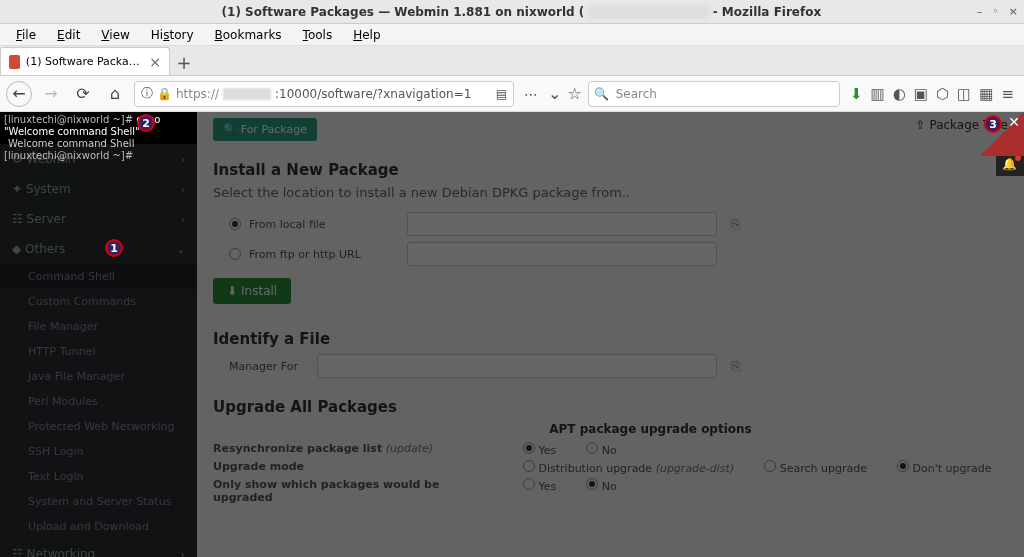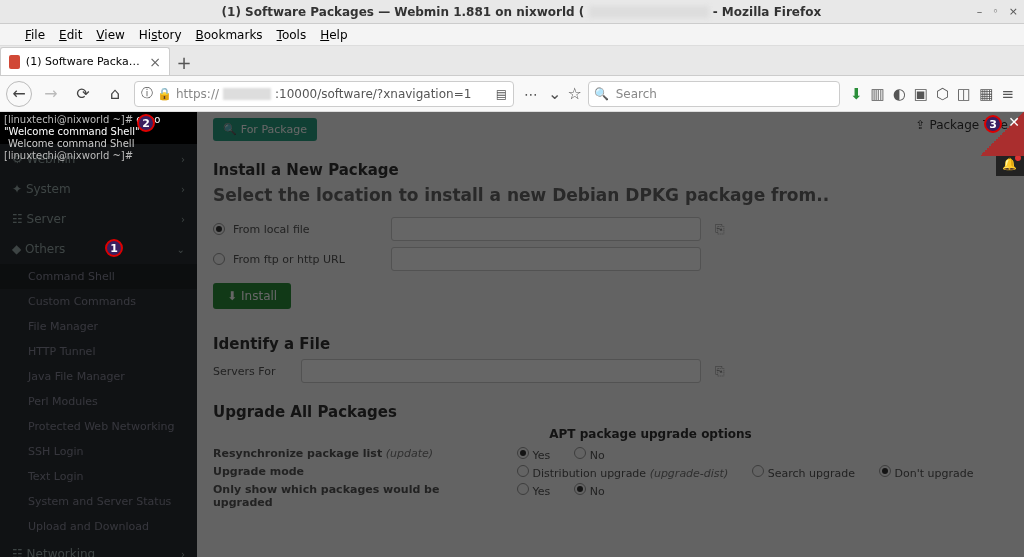--- a/index.html
+++ b/index.html
@@ -5,21 +5,21 @@
 * { margin: 0; padding: 0; box-sizing: border-box; font-family: "DejaVu Sans", Arial, sans-serif; }
 body { width: 1024px; height: 557px; overflow: hidden; background: #f0f0f0; position: relative; }
 
 
 .titlebar { height: 24px; background: #e8e8e8; border-bottom: 1px solid #ccc; display: flex; align-items: center; justify-content: space-between; padding: 0 6px; font-size: 12px; }
 .titlebar .title { flex: 1; text-align: center; color: #333; font-weight: bold; }
 .titlebar .win-controls { display: flex; gap: 10px; color: #555; font-size: 11px; }
 .titlebar .blur { display:inline-block; width:120px; height:12px; background:#ddd; filter:blur(2px); vertical-align:middle; }
 
 
-.menubar { height: 22px; background: #f4f4f4; border-bottom: 1px solid #ddd; display: flex; align-items: center; padding: 0 19px; font-size: 12px; gap: 2px; }
+.menubar { height: 22px; background: #f4f4f4; border-bottom: 1px solid #ddd; display: flex; align-items: center; padding: 0 10px; font-size: 12px; gap: 9px; }
 .menubar span { padding: 2px 6px; cursor: default; }
 .menubar span u { text-decoration: underline; }
 
 
 .tabstrip { height: 30px; background: #e8e8e8; display: flex; align-items: flex-end; border-bottom: 1px solid #ccc; }
 .tab { height: 28px; background: #fff; border: 1px solid #ccc; border-bottom: none; border-radius: 3px 3px 0 0; padding: 4px 8px; font-size: 11px; display: flex; align-items: center; gap: 6px; max-width: 170px; }
 .tab .favicon { width: 14px; height: 14px; background: #d14836; border-radius: 2px; }
 .tab .close-x { color: #666; font-size: 14px; }
 .newtab { width: 28px; height: 26px; display: flex; align-items: center; justify-content: center; color: #555; font-size: 18px; }
 
@@ -55,34 +55,34 @@
 .terminal .prompt { color: #bbb; }
 .terminal .cmd { color: #fff; }
 .terminal .out { color: #ccc; display: block; padding-left: 4px; }
 
 
 .content { flex: 1; background: #f7f7f7; padding: 0 16px 16px 16px; overflow: hidden; font-size: 12px; color: #555; position: relative; }
 .topbar { display: flex; justify-content: space-between; padding: 6px 0; }
 .pill-btn { background: #2aa082; color: #fff; padding: 5px 10px; border-radius: 3px; font-size: 11px; display: inline-flex; align-items: center; gap: 4px; }
 .tree-btn { color: #333; font-size: 12px; }
 .panel-title { font-size: 15px; font-weight: bold; color: #333; margin-top: 14px; }
-.panel-sub { font-size: 17px; color: #666; margin: 6px 0 12px 0; font-weight: bold; }
-.form-row { display: flex; align-items: center; gap: 8px; margin: 6px 0; }
+.panel-sub { font-size: 13px; color: #666; margin: 6px 0 12px 0; }
+.form-row { display: flex; align-items: center; gap: 8px; margin: 6px 16px; }
 .form-row label { width: 150px; font-size: 11px; color: #555; }
 .form-row input[type=text] { height: 24px; border: 1px solid #ccc; border-radius: 3px; padding: 0 6px; font-size: 11px; background: #fff; }
 .inp-wide { width: 310px; }
 .inp-med { width: 200px; }
 .attach { color: #888; font-size: 12px; padding: 0 6px; }
 .apt-btn { background: #fff; border: 1px solid #ccc; border-radius: 3px; padding: 4px 8px; font-size: 11px; }
 .install-btn { background: #2b8f3a; color: #fff; padding: 6px 14px; border-radius: 3px; display: inline-flex; gap: 4px; font-size: 12px; margin-top: 6px; }
 .radio { display: inline-block; width: 12px; height: 12px; border: 1px solid #999; border-radius: 50%; position: relative; }
 .radio.checked::after { content:''; position:absolute; inset:2px; background:#333; border-radius:50%; }
 .apt-opts { margin-left: 80px; }
 .apt-title { font-weight: bold; font-size: 12px; color: #333; text-align: center; margin: 6px 0; }
-.opt-row { display: flex; gap: 24px; font-size: 11px; margin: 3px 0; }
+.opt-row { display: flex; gap: 30px; font-size: 11px; margin: 3px 0; }
 .opt-row .lbl { width: 280px; }
 .opt-row .ital { font-style: italic; color: #777; }
 
 
 .anno { position: absolute; width: 18px; height: 18px; border: 2px solid #d00; border-radius: 50%; background: #3a2060; color: #fff; font-size: 11px; font-weight: bold; display: flex; align-items: center; justify-content: center; z-index: 30; }
 .anno.a1 { top: 239px; left: 105px; }
 .anno.a2 { top: 114px; left: 137px; }
 .anno.a3 { top: 115px; right: 22px; }
 
 
@@ -226,21 +226,21 @@
     </div>
     <div class="form-row">
       <span class="radio"></span>
       <label>From ftp or http URL</label>
       <input type="text" class="inp-wide" style="">
     </div>
     <div class="install-btn">⬇ <span>Install</span></div>
 
     <div class="panel-title" style="margin-top:26px">Identify a File</div>
     <div class="form-row">
-      <label style="width:80px">Servers For</label>
+      <label style="width:80px">Manager For</label>
       <input type="text" style="width: 400px;">
       <span class="attach">⎘</span>
     </div>
 
     <div class="panel-title" style="margin-top:20px">Upgrade All Packages</div>
     <div class="apt-opts">
       <div class="apt-title">APT package upgrade options</div>
     </div>
     <div class="opt-row">
       <span class="lbl"><b>Resynchronize package list</b> <span class="ital">(update)</span></span>

